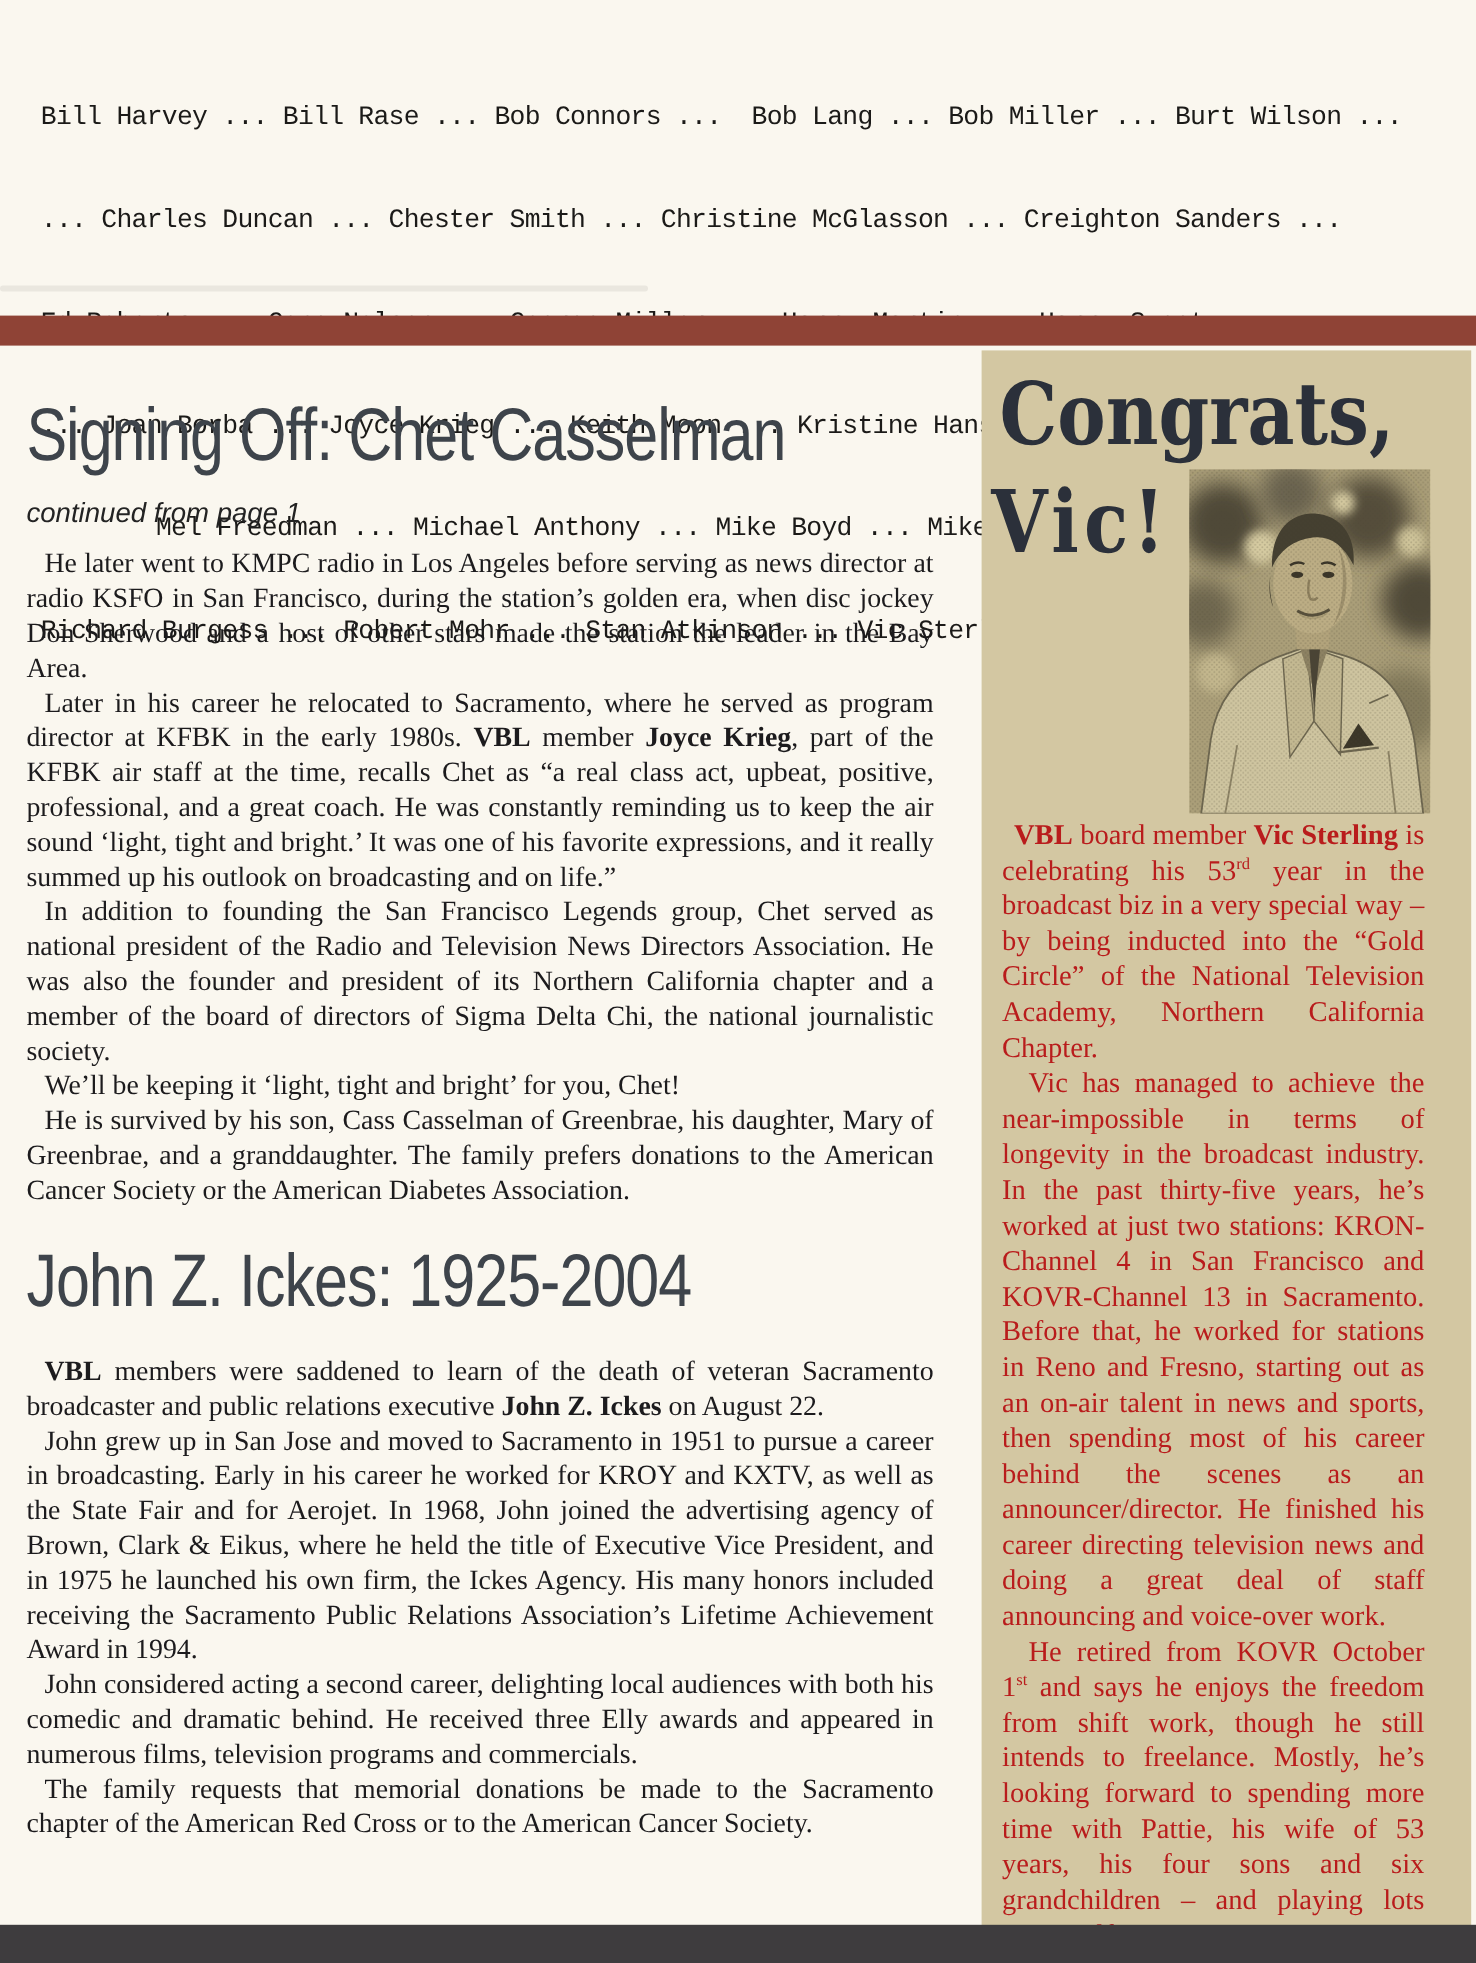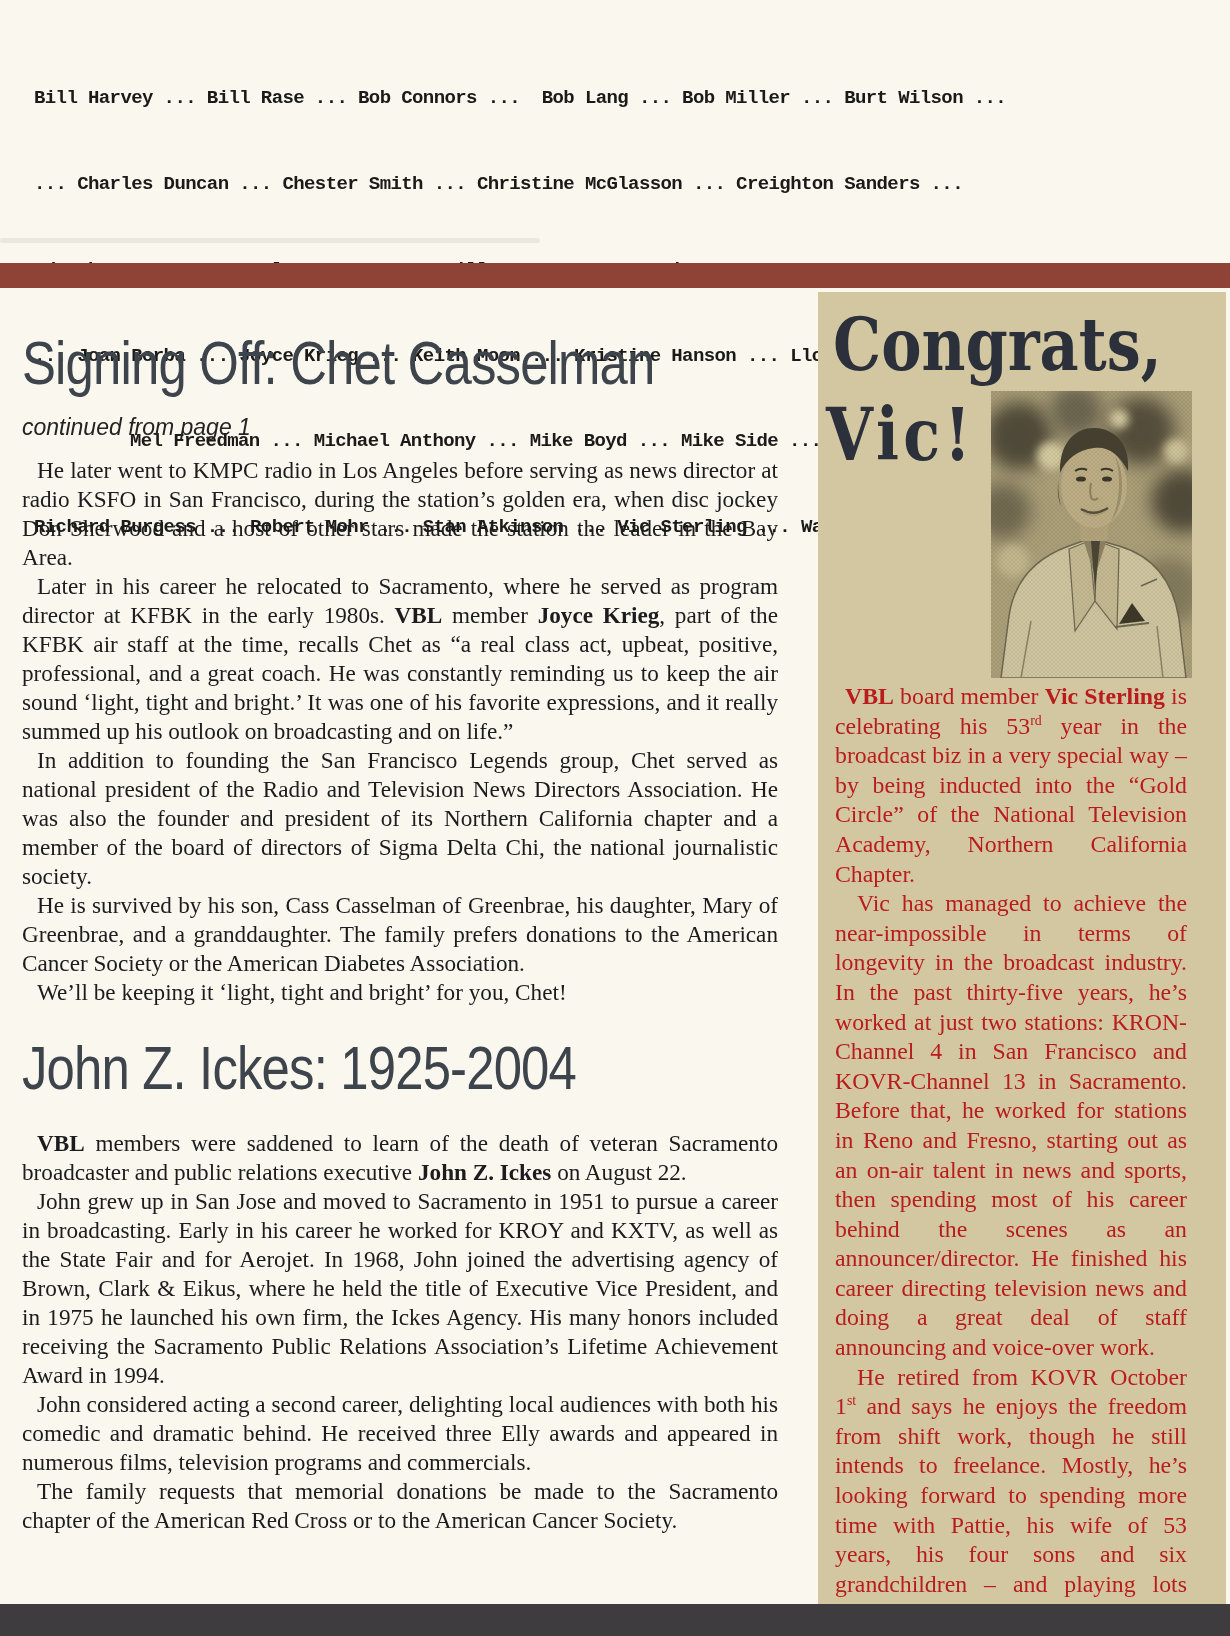--- a/index.html
+++ b/index.html
@@ -7,21 +7,21 @@
     width:1230px; height:1636px;
     position:relative; overflow:hidden;
     background:#faf7ef;
     font-family:"Liberation Serif","DejaVu Serif",serif;
   }
 
   
   .masthead {
     position:absolute; left:34px; top:27px; width:1170px;
     font-family:"Liberation Mono","DejaVu Sans Mono",monospace;
-    font-weight:700; font-size:19px; line-height:28.6px;
+    font-weight:400; font-size:22px; line-height:28.6px;
     letter-spacing:-0.6px; color:#1b1a18; white-space:pre;
   }
   .m-line:nth-child(5) { padding-left:96px; }
 
   .smudge {
     position:absolute; left:0; top:238px; width:540px; height:5px;
     background:#eae7df; border-radius:3px;
   }
 
   
@@ -96,22 +96,22 @@
 
 <main class="left-col">
 
   <section>
     <h1 class="headline">Signing Off: Chet Casselman</h1>
     <p class="continued">continued from page 1</p>
     <div class="article-body">
       <p>He later went to KMPC radio in Los Angeles before serving as news director at radio KSFO in San Francisco, during the station’s golden era, when disc jockey Don Sherwood and a host of other stars made the station the leader in the Bay Area.</p>
       <p>Later in his career he relocated to Sacramento, where he served as program director at KFBK in the early 1980s. <b>VBL</b> member <b>Joyce Krieg</b>, part of the KFBK air staff at the time, recalls Chet as “a real class act, upbeat, positive, professional, and a great coach. He was constantly reminding us to keep the air sound ‘light, tight and bright.’ It was one of his favorite expressions, and it really summed up his outlook on broadcasting and on life.”</p>
       <p>In addition to founding the San Francisco Legends group, Chet served as national president of the Radio and Television News Directors Association. He was also the founder and president of its Northern California chapter and a member of the board of directors of Sigma Delta Chi, the national journalistic society.</p>
+      <p>We’ll be keeping it ‘light, tight and bright’ for you, Chet!</p>
       <p>He is survived by his son, Cass Casselman of Greenbrae, his daughter, Mary of Greenbrae, and a granddaughter. The family prefers donations to the American Cancer Society or the American Diabetes Association.</p>
-      <p>We’ll be keeping it ‘light, tight and bright’ for you, Chet!</p>
     </div>
   </section>
 
   <section>
     <h1 class="headline h2">John Z. Ickes: 1925-2004</h1>
     <div class="article-body b2">
       <p><b>VBL</b> members were saddened to learn of the death of veteran Sacramento broadcaster and public relations executive <b>John Z. Ickes</b> on August 22.</p>
       <p>John grew up in San Jose and moved to Sacramento in 1951 to pursue a career in broadcasting. Early in his career he worked for KROY and KXTV, as well as the State Fair and for Aerojet. In 1968, John joined the advertising agency of Brown, Clark &amp; Eikus, where he held the title of Executive Vice President, and in 1975 he launched his own firm, the Ickes Agency. His many honors included receiving the Sacramento Public Relations Association’s Lifetime Achievement Award in 1994.</p>
       <p>John considered acting a second career, delighting local audiences with both his comedic and dramatic behind. He received three Elly awards and appeared in numerous films, television programs and commercials.</p>
       <p>The family requests that memorial donations be made to the Sacramento chapter of the American Red Cross or to the American Cancer Society.</p>

